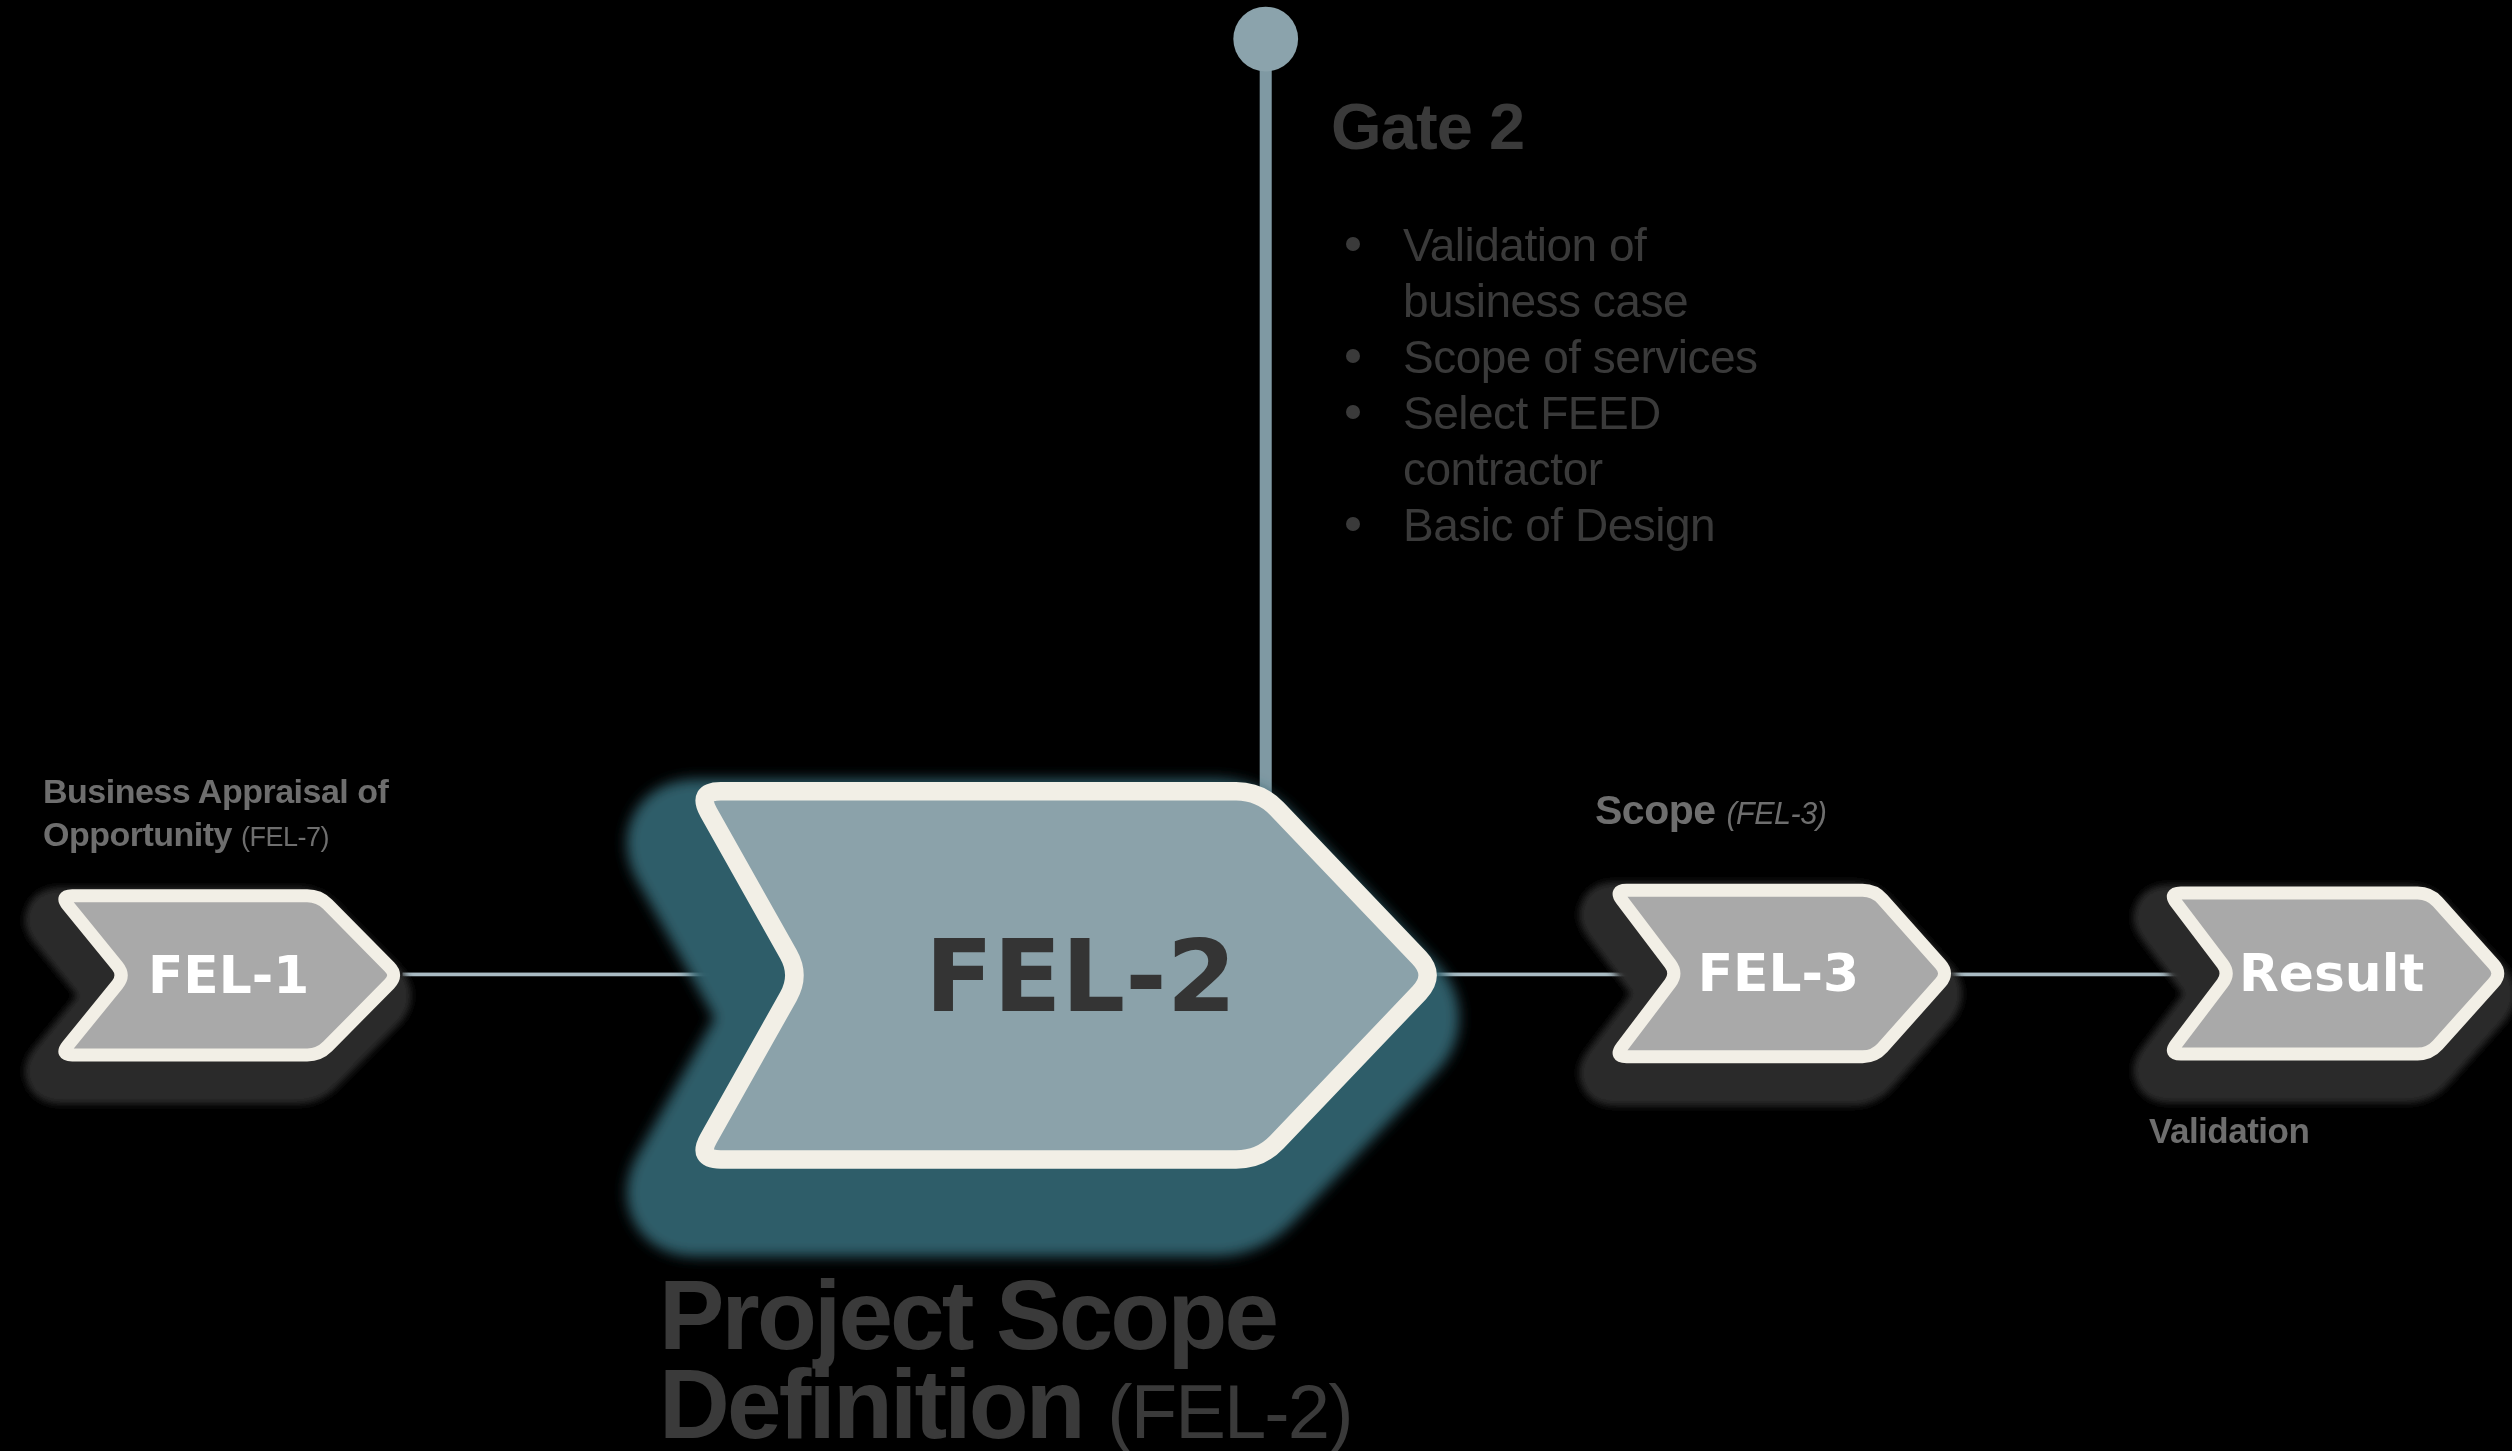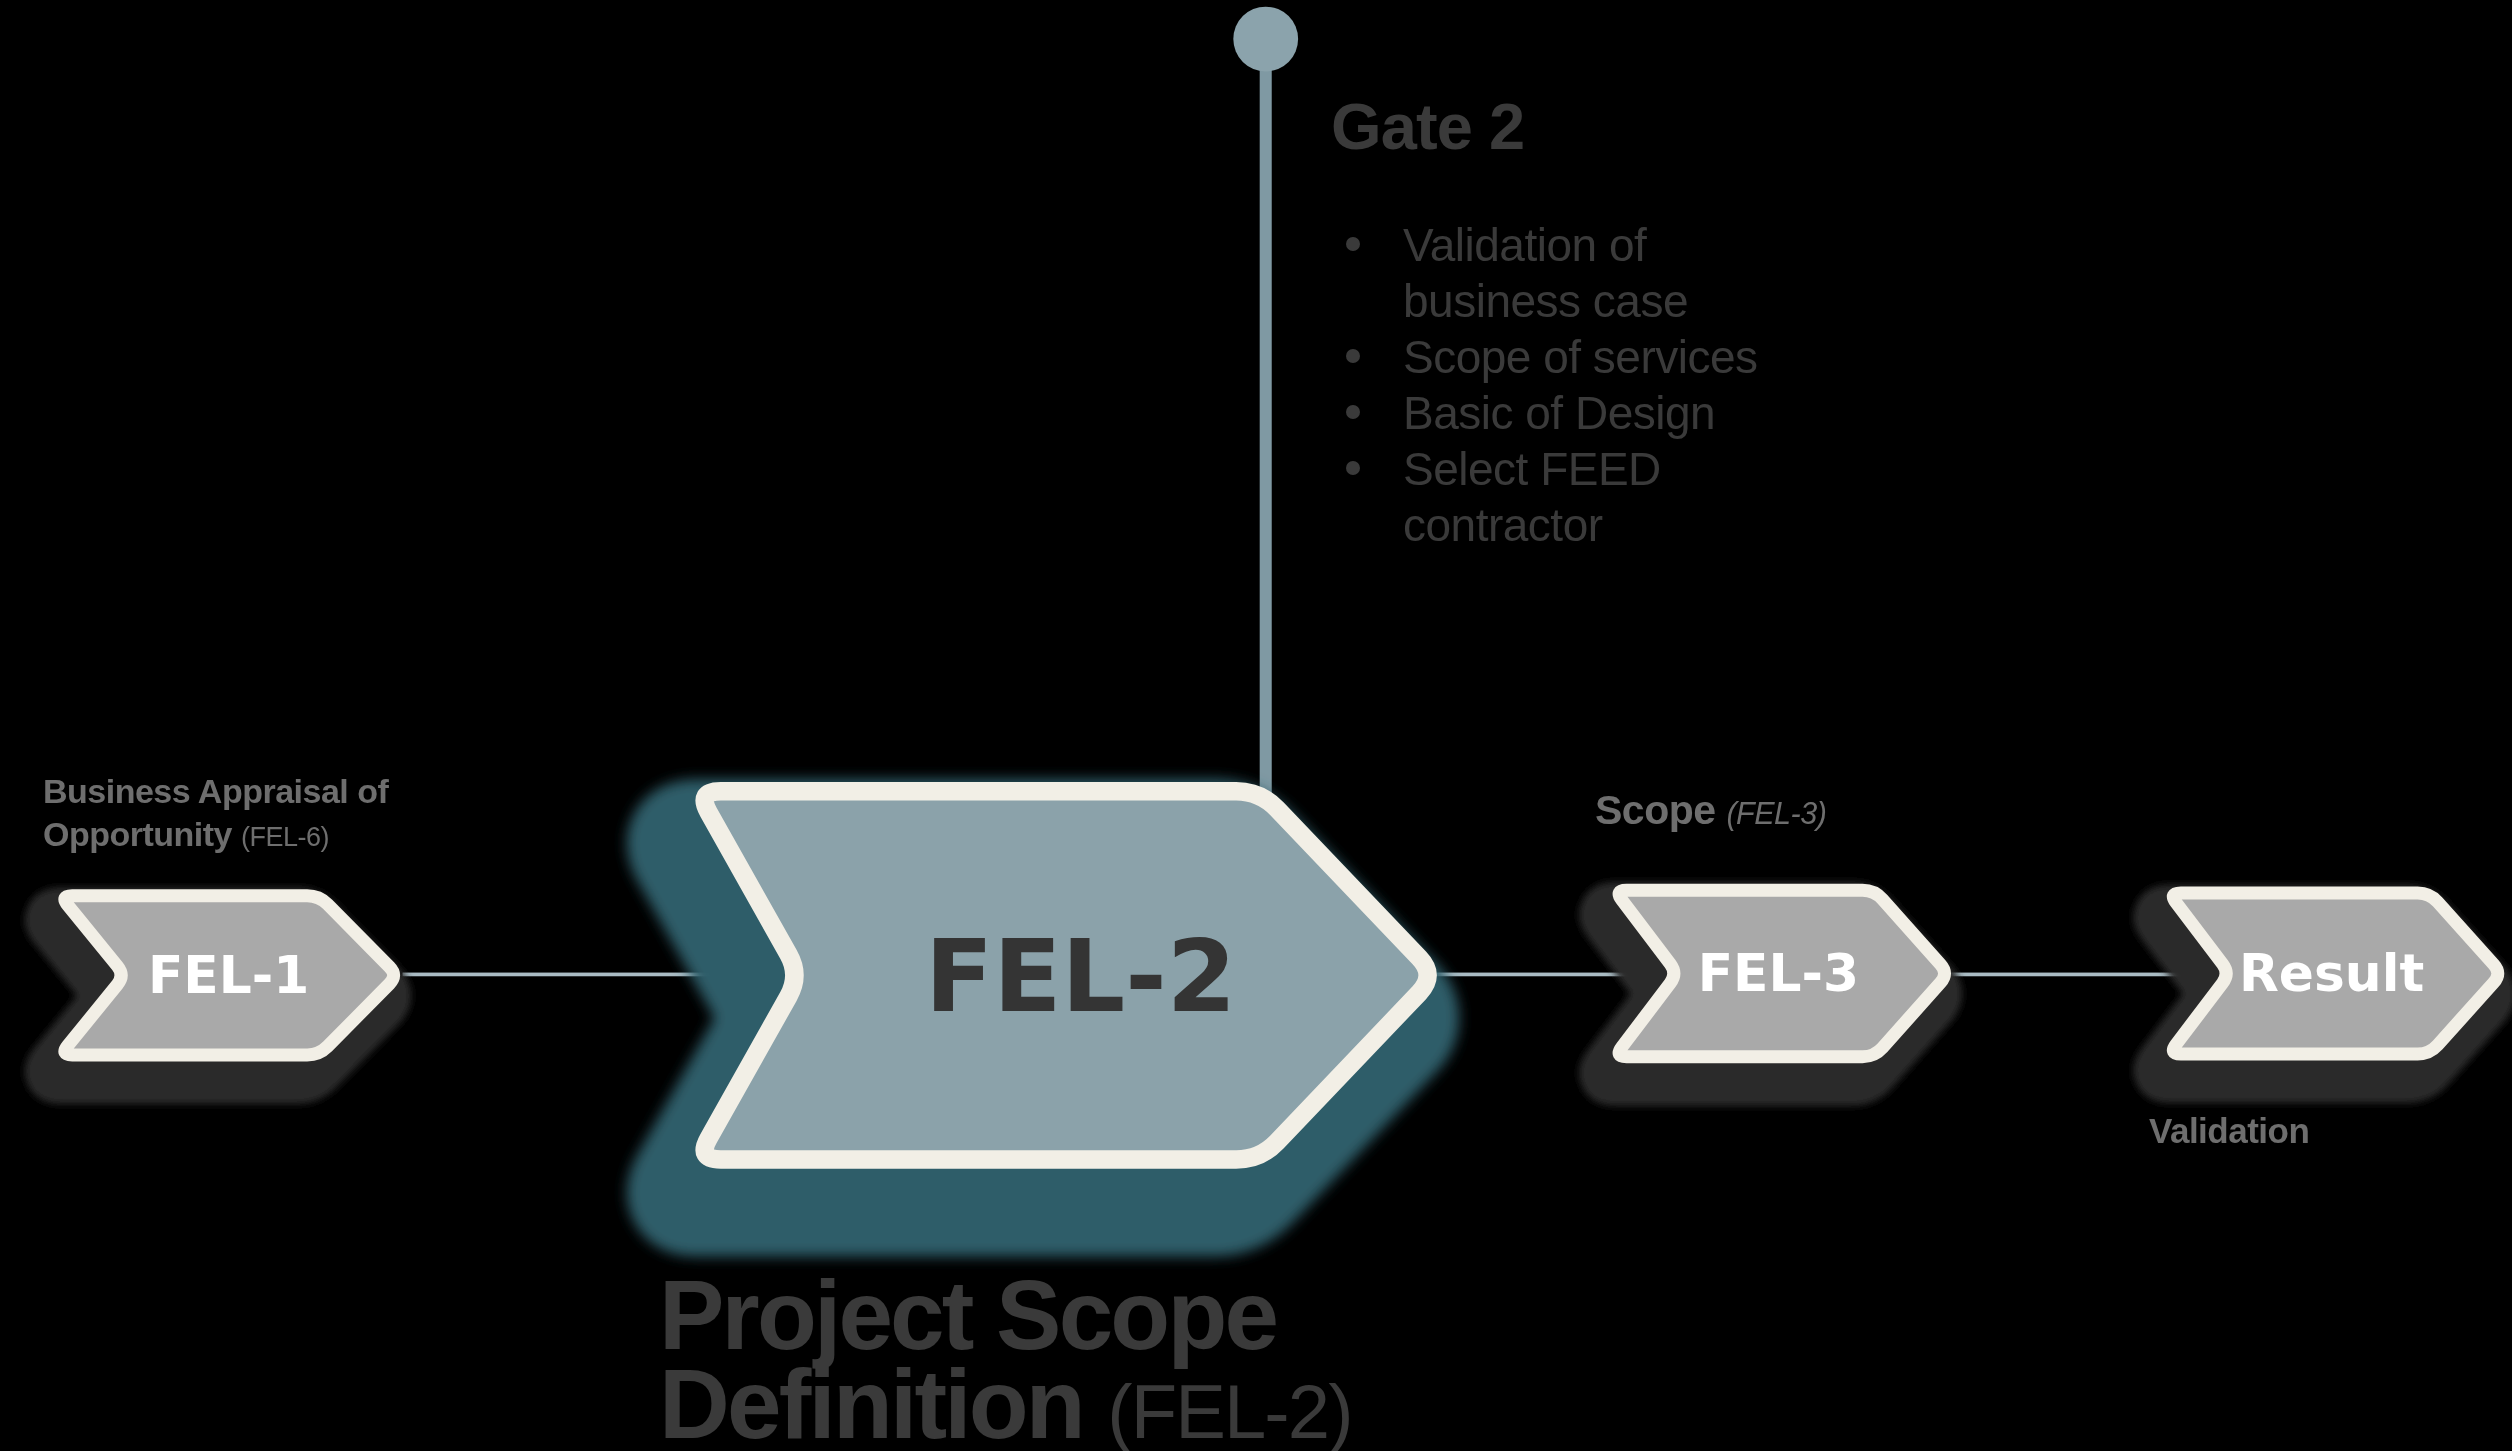--- a/index.html
+++ b/index.html
@@ -72,26 +72,26 @@
       <path id="p-result" fill="#a9a9a9" stroke="#f2efe6" stroke-width="14" stroke-linejoin="round" d="M2351.9 975.4 Q2344 965 2357.0 965.0 L2613.0 965.0 Q2626 965 2634.7 974.7 L2695.3 1042.3 Q2704 1052 2695.3 1061.7 L2634.7 1129.3 Q2626 1139 2613.0 1139.0 L2357.0 1139.0 Q2344 1139 2351.9 1128.6 L2402.1 1062.4 Q2410 1052 2402.1 1041.6 Z"></path>
       <text class="chev-text" x="2520" y="1071" font-size="56" fill="#ffffff" text-anchor="middle">Result</text>
     </g>
   </svg>
 
   <div class="overlay gate-title">Gate 2</div>
   <div class="overlay gate-list">
     <ul>
       <li>Validation of business case</li>
       <li>Scope of services</li>
+      <li>Select FEED contractor</li>
       <li>Basic of Design</li>
-      <li>Select FEED contractor</li>
     </ul>
   </div>
 
-  <div class="overlay cap cap-biz"><span class="b">Business Appraisal of Opportunity</span> <span class="p">(FEL-6)</span></div>
+  <div class="overlay cap cap-biz"><span class="b">Business Appraisal of Opportunity</span> <span class="p">(FEL-7)</span></div>
 
   <div class="overlay cap cap-feed"><span class="b">Scope</span> <span class="p">(FEL-3)</span></div>
 
   <div class="overlay cap cap-exec"><span class="b">Validation</span></div>
 
   <div class="overlay cap cap-ps"><span class="b">Project Scope Definition</span> <span class="p">(FEL-2)</span></div>
 
 </div>
 
 

